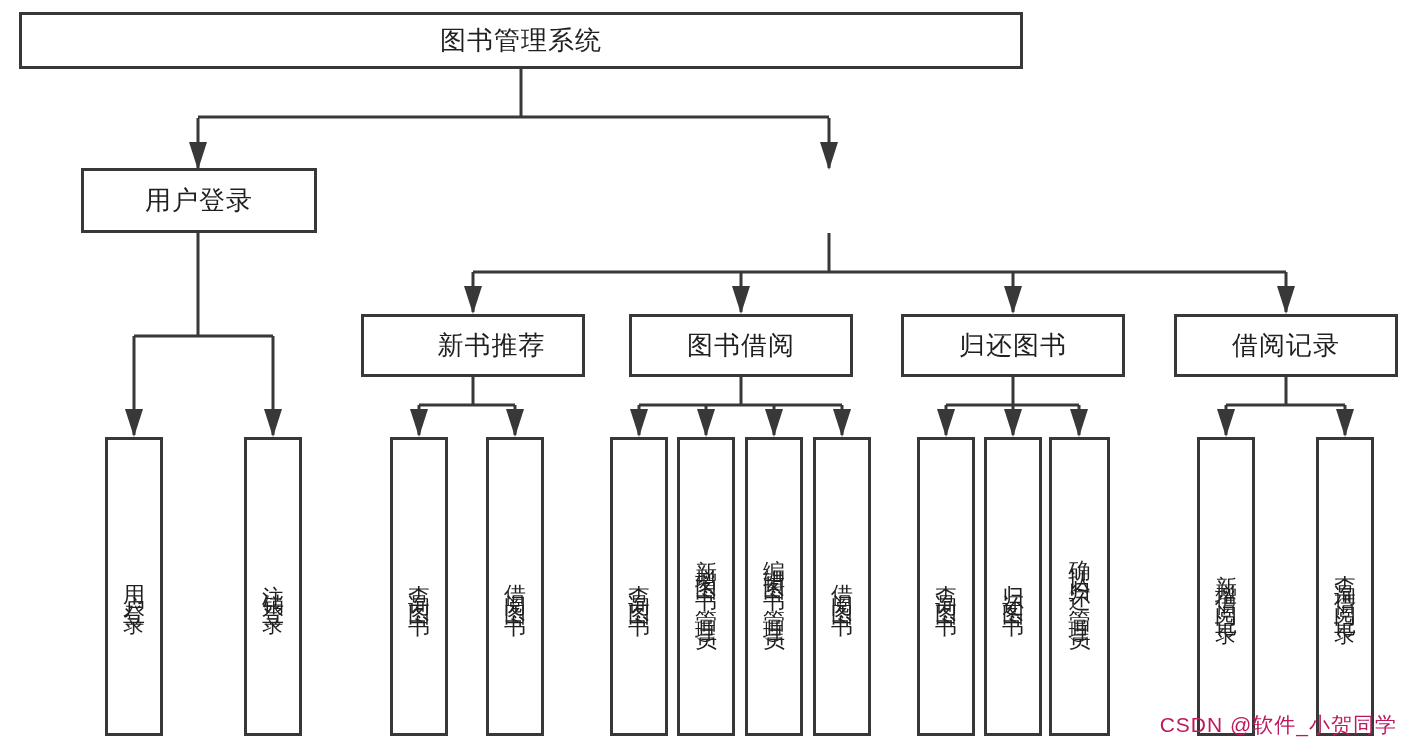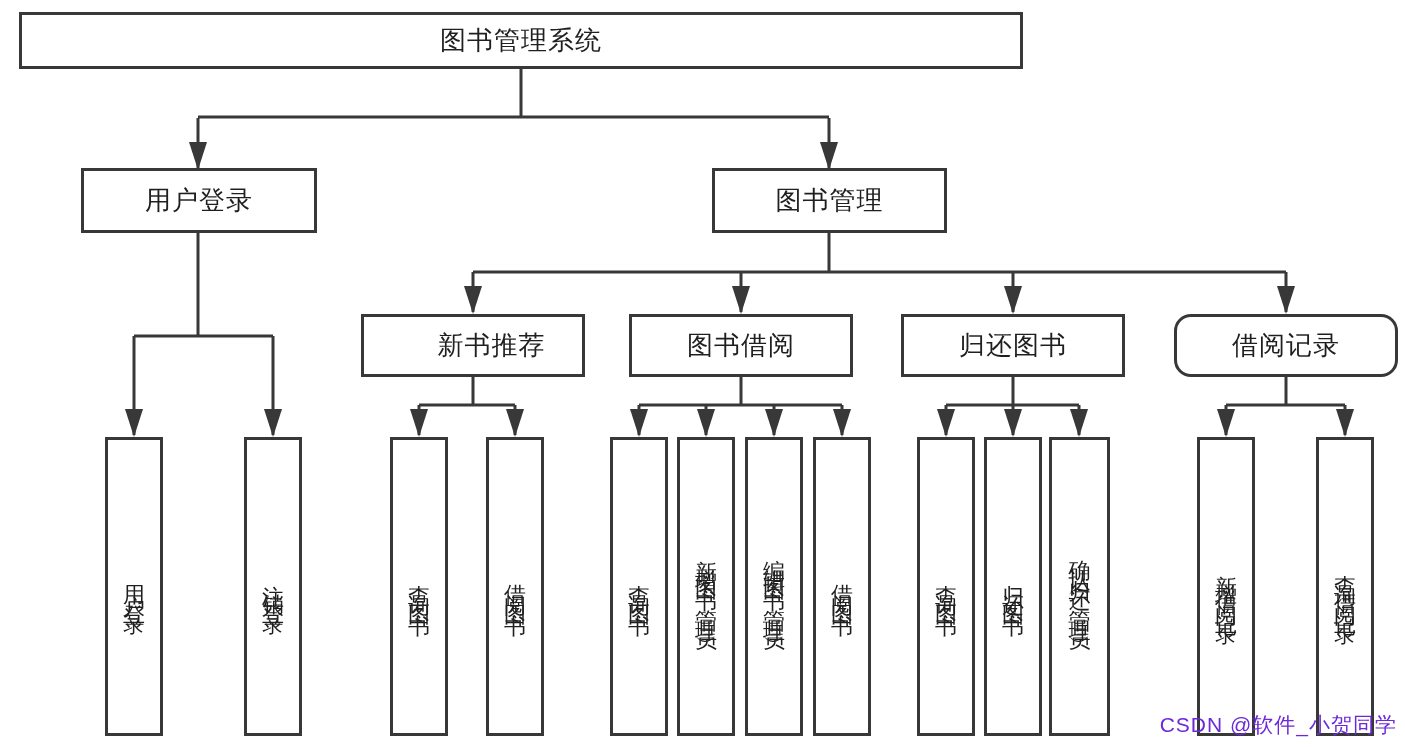--- a/index.html
+++ b/index.html
@@ -18,30 +18,30 @@
     writing-mode:vertical-rl;text-orientation:mixed;
     font-size:22px;letter-spacing:10px;line-height:1;white-space:nowrap;
   }
   .root{left:19px;top:12px;width:1004px;height:57px;}
   .n-userlogin{left:81px;top:168px;width:236px;height:65px;}
   .n-bookmgmt{left:712px;top:168px;width:235px;height:65px;}
   .l2{top:314px;height:63px;width:224px;}
   .n-newbook{left:361px;padding-left:37px;}
   .n-borrow{left:629px;text-align:right;}
   .n-current{left:901px;}
-  .n-records{left:1174px;border-radius:17px;}
+  .n-records{left:1174px;}
   .leaf{top:437px;height:299px;width:58px;}
   .lf-u1{left:105px;}  .lf-u2{left:244px;}
   .lf-a1{left:390px;}  .lf-a2{left:486px;}
   .lf-b1{left:610px;}  .lf-b2{left:677px;}  .lf-b3{left:745px;}  .lf-b4{left:813px;}
   .lf-c1{left:917px;}  .lf-c2{left:984px;}  .lf-c3{left:1049px;width:61px;}
   .lf-d1{left:1197px;} .lf-d2{left:1316px;}
   .watermark{
     position:absolute;right:8px;bottom:8px;z-index:3;
-    font-size:21px;color:#6d28d9;letter-spacing:1px;white-space:nowrap;
+    font-size:21px;color:#be185d;letter-spacing:1px;white-space:nowrap;
   }
 </style>
 </head>
 <body>
 
 <div class="canvas">
 
   <svg class="wires" width="1405" height="747" viewBox="0 0 1405 747" stroke="#383838" stroke-width="3" fill="none">
     <g>
       <path d="M521 69 V117 M198 117 H829 M198 118 V168 M829 118 V168"></path>
@@ -84,23 +84,20 @@
       <polygon points="1336,409 1354,409 1345,437" fill="#383838" stroke="none"></polygon>
     </g>
   </svg>
 
   <div class="box root">
     <span class="h-label">图书管理系统</span>
   </div>
 
   <div class="box n-userlogin">
     <span class="h-label">用户登录</span>
-  </div>
-  <div class="box n-bookmgmt">
-    <span class="h-label">图书管理</span>
   </div>
 
   <div class="box l2 n-newbook">
     <span class="h-label">新书推荐</span>
   </div>
   <div class="box l2 n-borrow">
     <span class="h-label">图书借阅</span>
   </div>
   <div class="box l2 n-current">
     <span class="h-label">归还图书</span>

